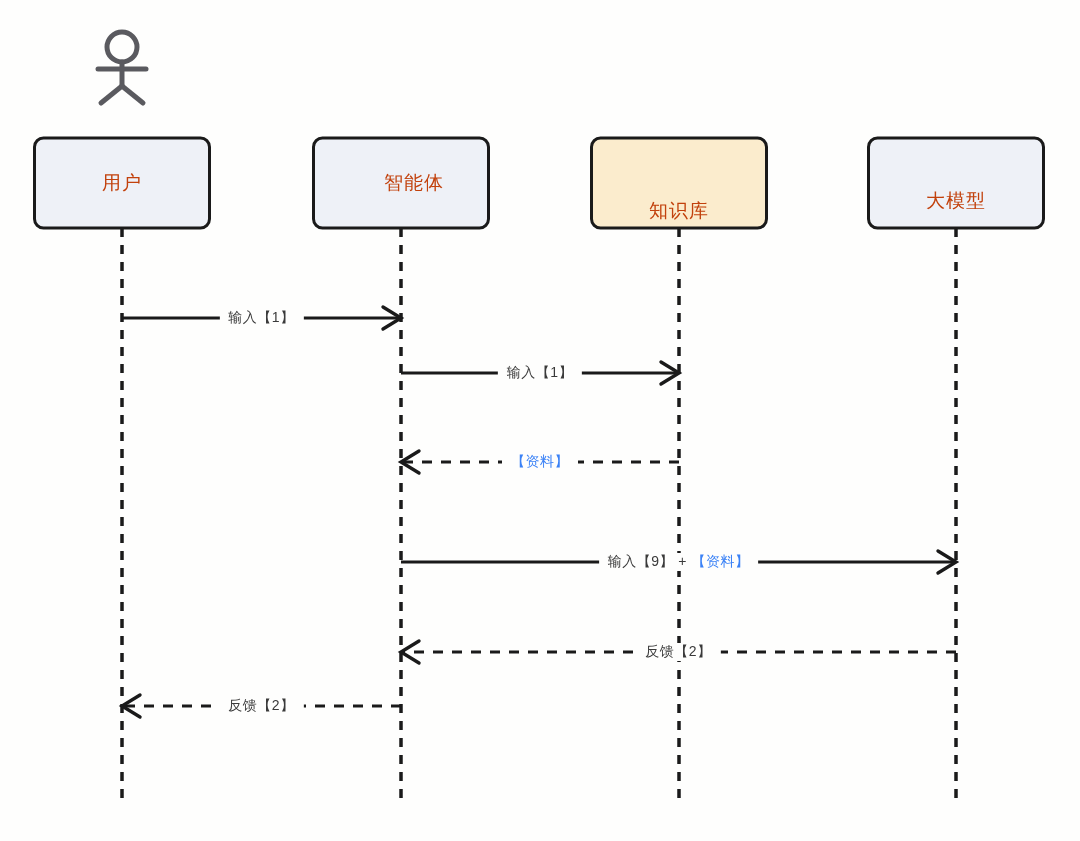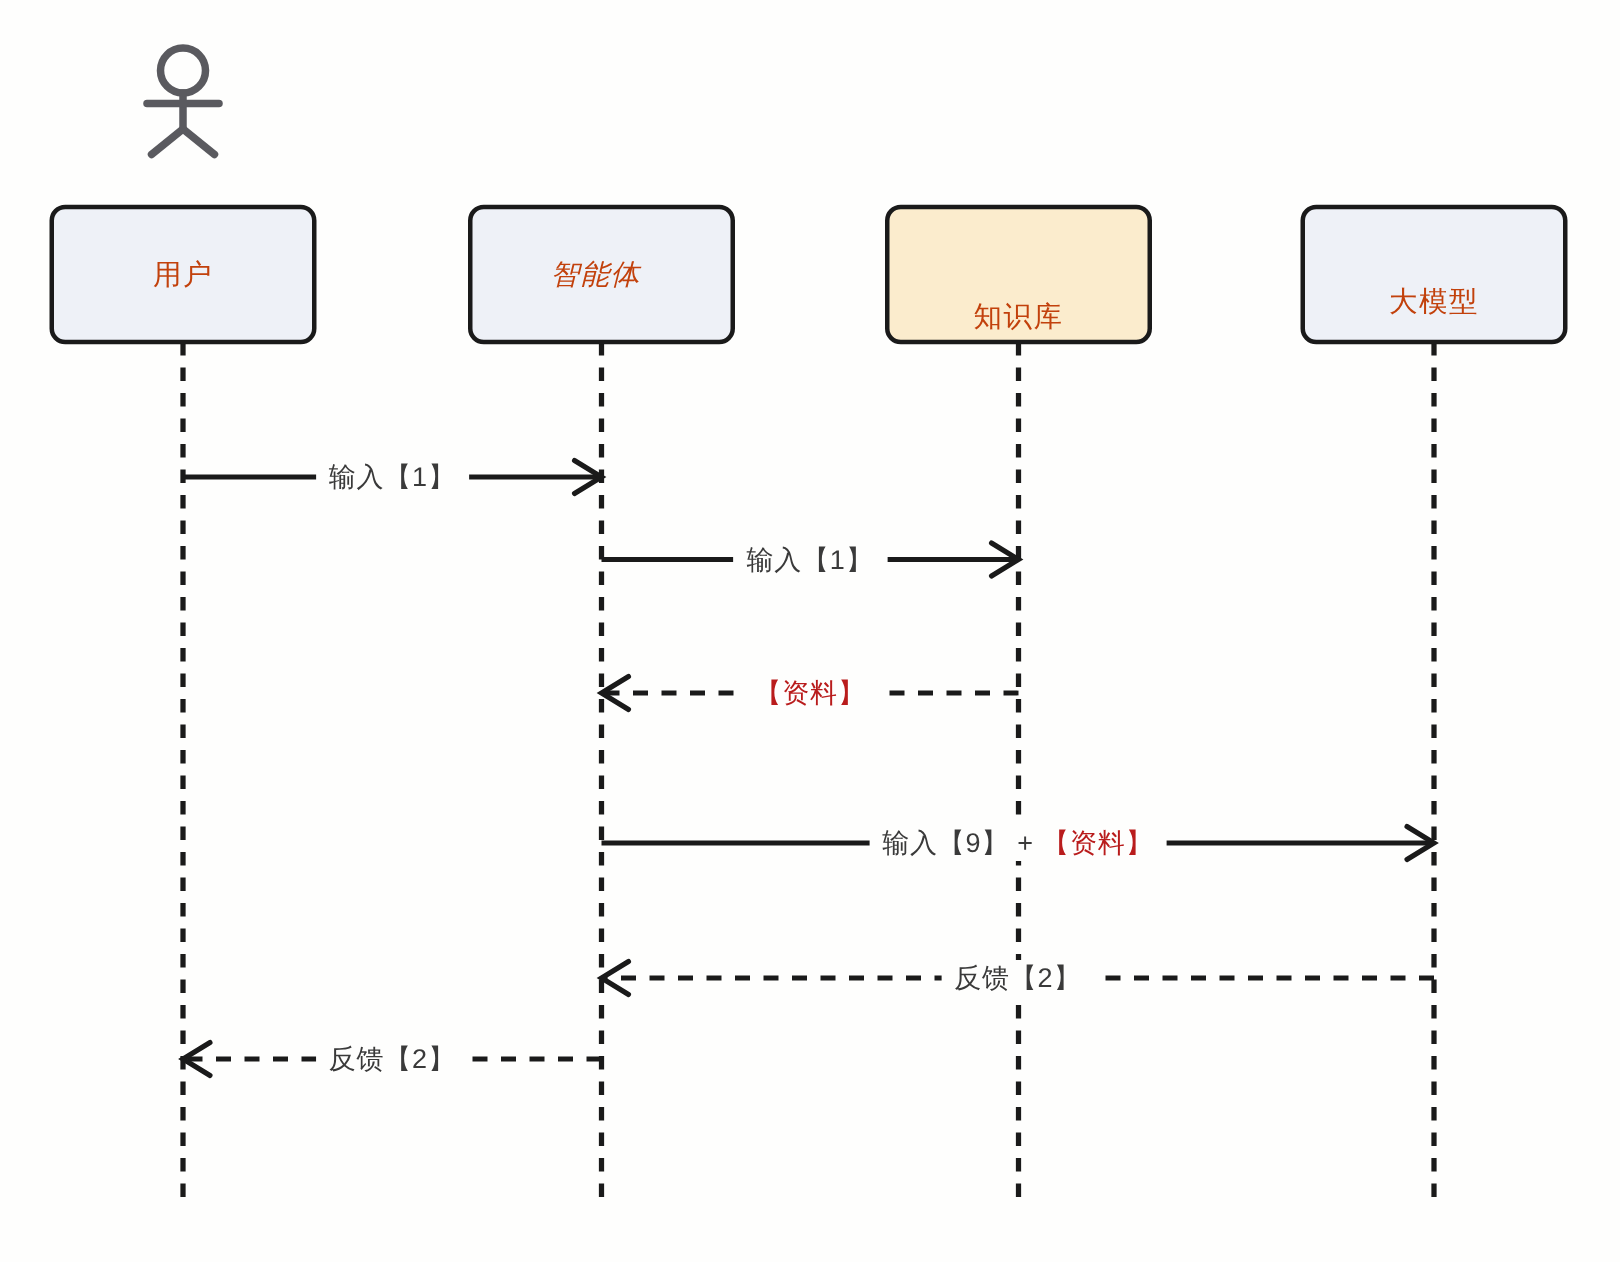--- a/index.html
+++ b/index.html
@@ -29,31 +29,31 @@
     font-size: 19px;
     color: #c2410c;
     letter-spacing: 1px;
     white-space: nowrap;
     transform: translate(-50%, -50%);
     pointer-events: none;
   }
   .message-label {
     position: absolute;
     text-align: left;
-    font-size: 18px;
+    font-size: 14px;
     color: #3a3a3a;
     letter-spacing: 0.5px;
     white-space: nowrap;
     transform: translate(-50%, -50%);
     background: #fefefd;
     padding: 0 9px;
     pointer-events: none;
   }
   .message-label .accent {
-    color: #b91c1c;
+    color: #3b82f6;
   }
 </style>
 </head>
 <body>
 
 <div id="diagram-root">
   <svg id="diagram-svg" width="1080" height="841">
     <g id="actor-group">
         <circle cx="122" cy="47" r="15" stroke="#5a5a5f" stroke-width="5" fill="none"></circle>
         <line x1="122" y1="62" x2="122" y2="86" stroke="#5a5a5f" stroke-width="5" fill="none" stroke-linecap="round"></line>
@@ -83,21 +83,21 @@
         <line x1="401" y1="562" x2="956" y2="562" stroke="#1a1a1a" stroke-width="3.2"></line>
         <path d="M 938 551 L 956 562 L 938 573" stroke="#1a1a1a" stroke-width="3.4" fill="none" stroke-linecap="round" stroke-linejoin="miter"></path>
         <line x1="956" y1="652" x2="401" y2="652" stroke="#1a1a1a" stroke-width="3.2" stroke-dasharray="10 9"></line>
         <path d="M 419 641 L 401 652 L 419 663" stroke="#1a1a1a" stroke-width="3.4" fill="none" stroke-linecap="round" stroke-linejoin="miter"></path>
         <line x1="401" y1="706" x2="122" y2="706" stroke="#1a1a1a" stroke-width="3.2" stroke-dasharray="10 9"></line>
         <path d="M 140 695 L 122 706 L 140 717" stroke="#1a1a1a" stroke-width="3.4" fill="none" stroke-linecap="round" stroke-linejoin="miter"></path>
       </g>
   </svg>
   <div id="labels-layer">
       <div class="participant-label" style="left: 122px; top: 183px;">用户</div>
-      <div class="participant-label" style="left: 397px; top: 183px; font-style: italic;">智能体</div>
+      <div class="participant-label" style="left: 414px; top: 183px;">智能体</div>
       <div class="participant-label" style="left: 679px; top: 183px; margin-top: 28px;">知识库</div>
       <div class="participant-label" style="left: 956px; top: 183px; margin-top: 18px;">大模型</div>
       <div class="message-label" style="left: 261.5px; top: 318px;"><span>输入【1】</span></div>
       <div class="message-label" style="left: 540px; top: 373px;"><span>输入【1】</span></div>
       <div class="message-label" style="left: 540px; top: 462px;"><span class="accent">【资料】</span></div>
       <div class="message-label" style="left: 678.5px; top: 562px;"><span>输入【9】 + </span><span class="accent">【资料】</span></div>
       <div class="message-label" style="left: 678.5px; top: 652px;"><span>反馈【2】</span></div>
       <div class="message-label" style="left: 261.5px; top: 706px;"><span>反馈【2】</span></div>
     </div>
 </div>

